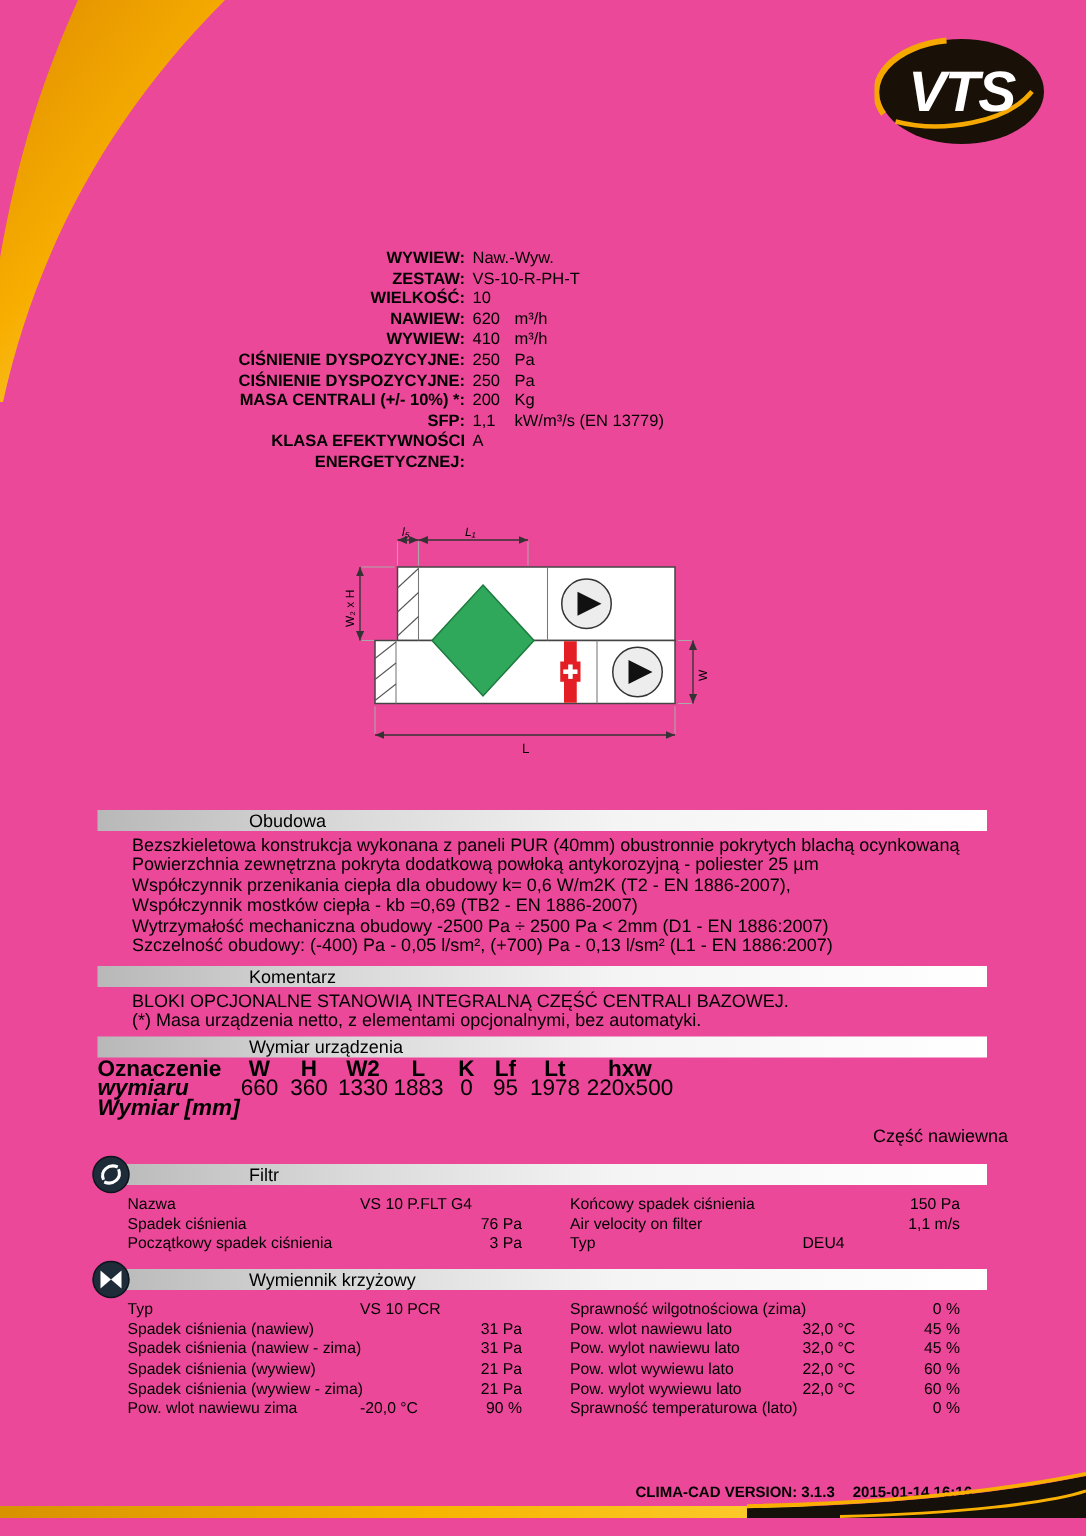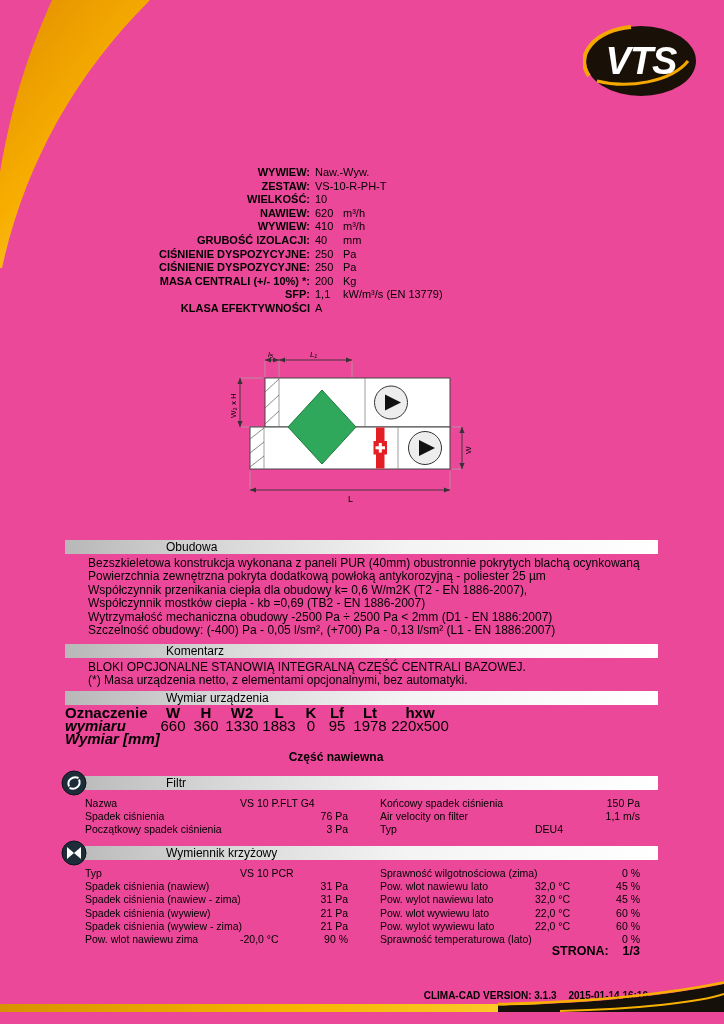--- a/index.html
+++ b/index.html
@@ -32,22 +32,22 @@
   .body-line{white-space:nowrap;}
 
   
   .dim-table{position:absolute;left:65px;top:707px;font-size:15px;line-height:12.8px;}
   .dim-row{display:grid;grid-template-columns:93px 30px 36px 36px 38px 26px 26px 40px 60px;}
   .dim-row span{text-align:center;white-space:nowrap;}
   .dim-row span:first-child{text-align:left;}
   .dim-head span{font-weight:bold;}
   .dim-bold{font-weight:bold;font-style:italic;}
 
-  .center-title{position:absolute;left:0;top:750px;width:672px;text-align:center;
-                font-size:12px;font-weight:bold;}
+  .center-title{position:absolute;left:0;top:750px;width:672px;text-align:right;
+                font-size:12px;font-weight:normal;}
 
   
   .cols{position:absolute;font-size:10.5px;line-height:13.2px;}
   .left-half{left:85px;width:263px;}
   .right-half{left:380px;width:260px;}
   .half-row{display:grid;}
   .left-half .half-row{grid-template-columns:155px 56px 52px;}
   .right-half .half-row{grid-template-columns:155px 55px 50px;}
   .half-row span{white-space:nowrap;}
   .half-row .right{text-align:right;}
@@ -102,25 +102,20 @@
         <span class="spec-label">NAWIEW:</span>
         <span class="spec-value">620</span>
         <span class="spec-unit">m³/h</span>
       </div>
     <div class="spec-row">
         <span class="spec-label">WYWIEW:</span>
         <span class="spec-value">410</span>
         <span class="spec-unit">m³/h</span>
       </div>
     <div class="spec-row">
-        <span class="spec-label">GRUBOŚĆ IZOLACJI:</span>
-        <span class="spec-value">40</span>
-        <span class="spec-unit">mm</span>
-      </div>
-    <div class="spec-row">
         <span class="spec-label">CIŚNIENIE DYSPOZYCYJNE:</span>
         <span class="spec-value">250</span>
         <span class="spec-unit">Pa</span>
       </div>
     <div class="spec-row">
         <span class="spec-label">CIŚNIENIE DYSPOZYCYJNE:</span>
         <span class="spec-value">250</span>
         <span class="spec-unit">Pa</span>
       </div>
     <div class="spec-row">
@@ -132,20 +127,21 @@
         <span class="spec-label">SFP:</span>
         <span class="spec-value">1,1</span>
         <span class="spec-unit">kW/m³/s (EN 13779)</span>
       </div>
     <div class="spec-row">
         <span class="spec-label">KLASA EFEKTYWNOŚCI</span>
         <span class="spec-value">A</span>
         <span class="spec-unit"></span>
       </div>
     <div class="spec-row">
+        <span class="spec-label">ENERGETYCZNEJ:</span>
         <span class="spec-value"></span>
         <span class="spec-unit"></span>
       </div>
   </div>
 
   <svg class="diagram" width="260" height="155" viewBox="0 0 260 155">
     <defs>
       <marker id="arr" markerWidth="8" markerHeight="8" refX="7" refY="3" orient="auto-start-reverse">
         <path d="M0,0 L7,3 L0,6 Z" fill="#333"></path>
       </marker>
@@ -381,23 +377,20 @@
         <span class="mid">22,0 °C</span>
         <span class="right">60 %</span>
       </div>
     <div class="half-row">
         <span>Sprawność temperaturowa (lato)</span>
         <span class="mid"></span>
         <span class="right">0 %</span>
       </div>
   </div>
 
-  <div class="strona">
-    <span>STRONA:</span><span class="val">1/3</span>
-  </div>
 
   <div class="version">
     <span>CLIMA-CAD VERSION: 3.1.3</span><span class="dt">2015-01-14 16:16</span>
   </div>
 
   <svg class="decor-bottom" width="724" height="60" viewBox="0 0 724 60">
     <defs>
       <linearGradient id="gBar" x1="0" y1="0" x2="1" y2="0">
         <stop offset="0" stop-color="#D89200"></stop>
         <stop offset="0.4" stop-color="#F7B500"></stop>

